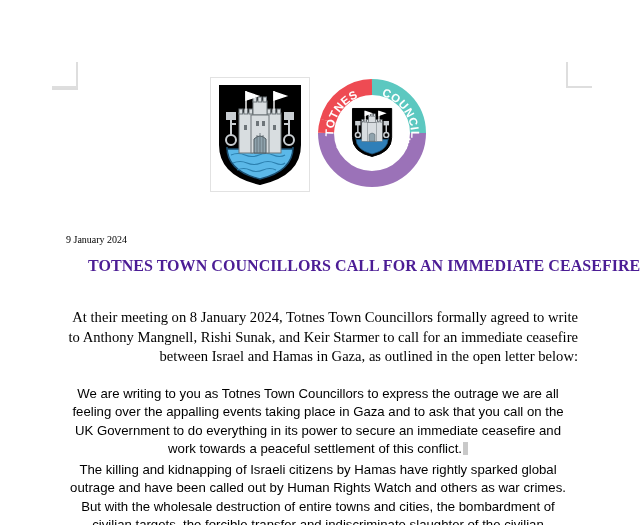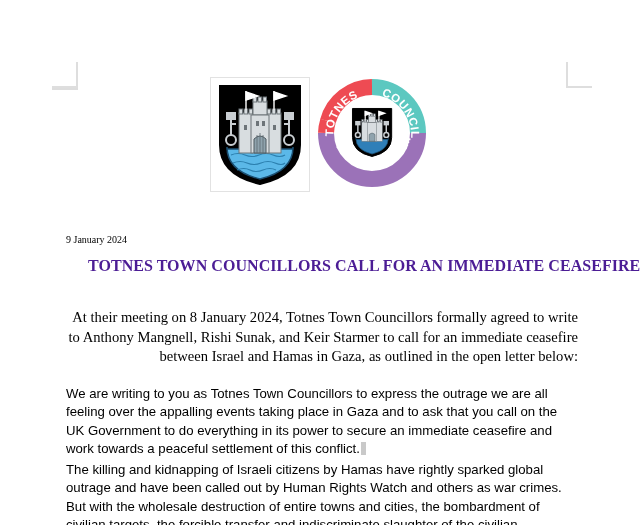--- a/index.html
+++ b/index.html
@@ -146,21 +146,21 @@
   .para-serif.intro { top: 308px; }
 
   .para-sans {
     position: absolute;
     left: 66px;
     width: 504px;
     font-family: "Liberation Sans", sans-serif;
     font-size: 13.2px;
     line-height: 18.4px;
     color: #000;
-    text-align: left;
+    text-align: center;
   }
   .para-sans.letter-open { top: 385px; }
   .para-sans.letter-body { top: 461px; }
 
   
   .misspelled {
     position: relative;
     display: inline-block;
   }
   .misspelled::after {

